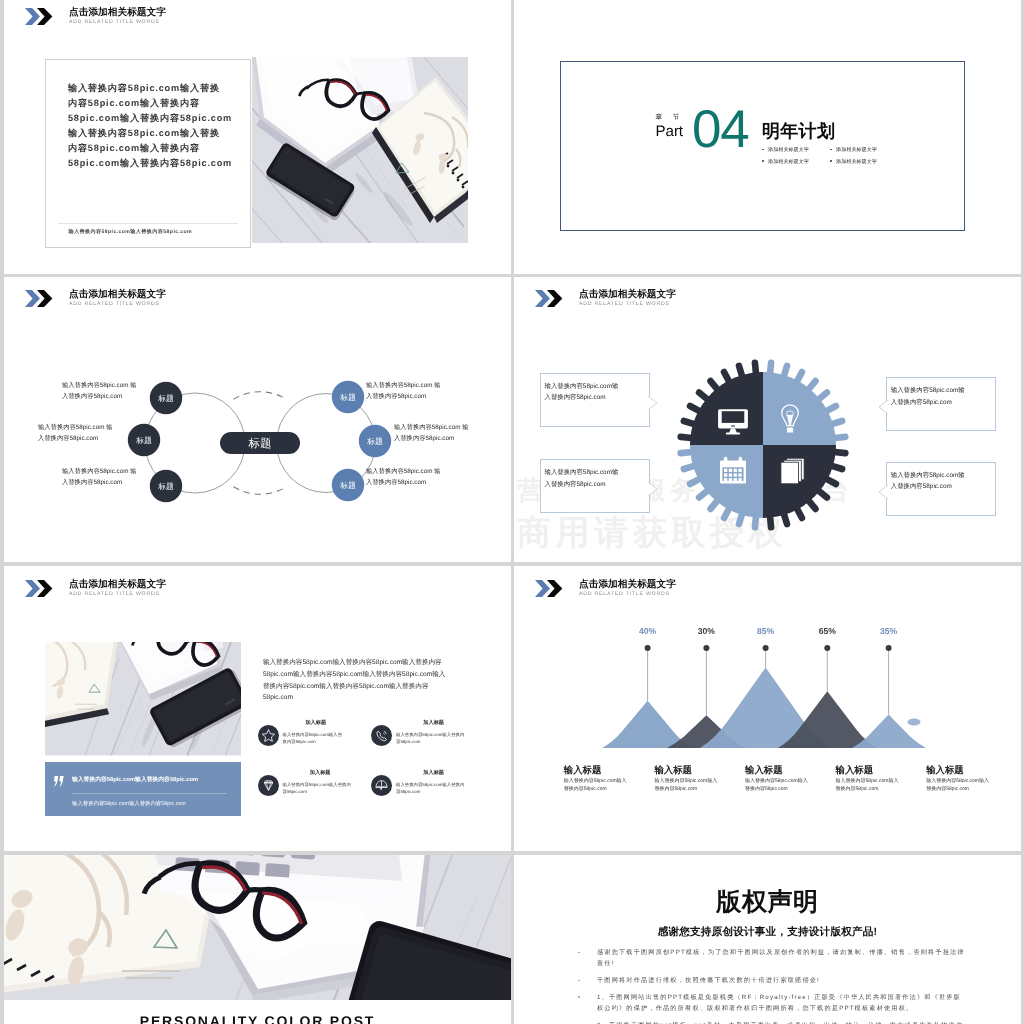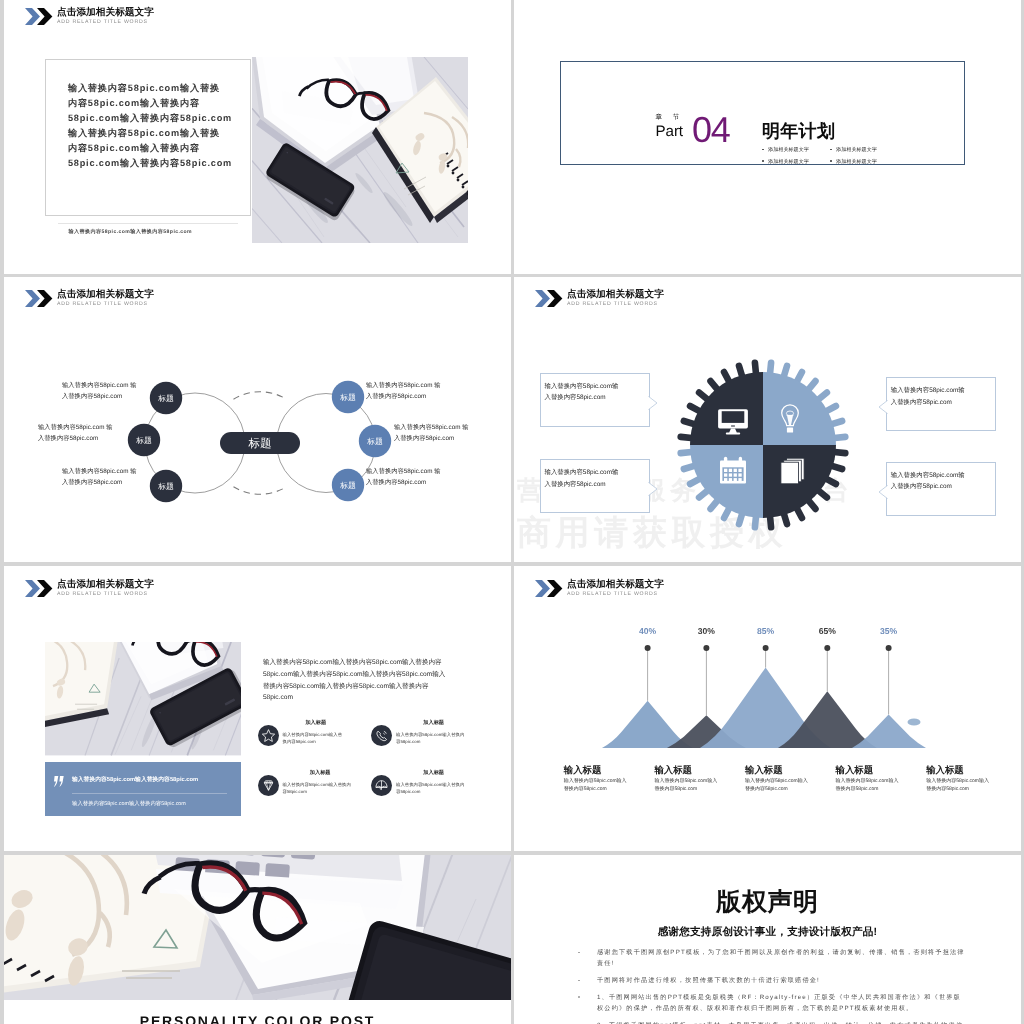--- a/index.html
+++ b/index.html
@@ -5,47 +5,47 @@
   html,body{margin:0;padding:0;}
   body{width:1024px;height:1024px;overflow:hidden;background:#d5d5d5;
        font-family:"Liberation Sans",sans-serif;
        -webkit-font-smoothing:antialiased;text-rendering:geometricPrecision;}
   .page{position:absolute;left:0;top:0;width:1024px;height:1024px;background:#d5d5d5;}
   .slide{position:absolute;background:#fff;overflow:hidden;}
 
   
   .hdr{position:absolute;left:24px;top:12px;display:flex;align-items:flex-start;}
   .hdr svg{display:block;}
-  .hdr .txts{margin-left:4px;margin-top:-1px;}
+  .hdr .txts{margin-left:16px;margin-top:-1px;}
   .hdr .t1{font-size:9.7px;font-weight:bold;color:#141414;line-height:12px;white-space:nowrap;}
   .hdr .t2{font-size:5.2px;color:#8a8a8a;line-height:7px;letter-spacing:0.78px;
            white-space:nowrap;margin-top:0px;}
 
   
-  .s1box{position:absolute;left:41.4px;top:73.3px;width:205.2px;height:157px;
+  .s1box{position:absolute;left:41.4px;top:73.3px;width:205.2px;height:189px;
          box-sizing:border-box;border:1px solid #cfcfcf;background:#fff;}
   .s1lines{position:absolute;left:21.5px;top:20.5px;font-size:9.2px;line-height:15px;
            color:#3a3a3a;font-weight:bold;white-space:nowrap;letter-spacing:0.8px;}
   .s1rule{position:absolute;left:12px;right:12px;top:162.7px;height:1px;background:#e4e4e4;}
   .s1foot{position:absolute;left:22.1px;top:167.7px;font-size:5.1px;color:#4a4a4a;
           font-weight:bold;white-space:nowrap;letter-spacing:0.42px;}
 
   
   .photo{position:absolute;overflow:hidden;}
   .photo svg{display:block;width:100%;height:100%;}
 
   
-  .s2box{position:absolute;left:46px;top:75px;width:405px;height:104px;
+  .s2box{position:absolute;left:46px;top:75px;width:405px;height:170px;
          border:1.4px solid #3f5977;box-sizing:border-box;}
   .s2inner{position:absolute;left:0;top:0;}
   .s2part{position:absolute;left:94.5px;top:52px;text-align:left;white-space:nowrap;}
   .s2cn{font-size:6.6px;color:#111;letter-spacing:4.4px;line-height:8px;}
   .s2en{font-size:15.2px;color:#0d0d0d;line-height:18px;letter-spacing:-0.1px;
         font-weight:400;margin-top:0.5px;}
-  .s2num{position:absolute;left:131px;top:44px;font-size:36px;line-height:47px;color:#701a75;
+  .s2num{position:absolute;left:131px;top:44px;font-size:53px;line-height:47px;color:#0f766e;
          font-weight:300;letter-spacing:-1.2px;}
   .s2right{position:absolute;left:201px;top:60px;}
   .s2title{font-size:18px;font-weight:bold;color:#0d0d0d;line-height:19px;letter-spacing:0.3px;}
   .s2bul{margin-top:5px;display:grid;grid-template-columns:68px 68px;
          grid-row-gap:4.5px;grid-column-gap:0px;}
   .bi{display:flex;align-items:center;font-size:5.1px;color:#2c2c2c;white-space:nowrap;}
   .bi i{width:1.6px;height:1.6px;background:#444;border-radius:50%;margin-right:4.5px;
         display:inline-block;flex:0 0 1.6px;}
 
   

